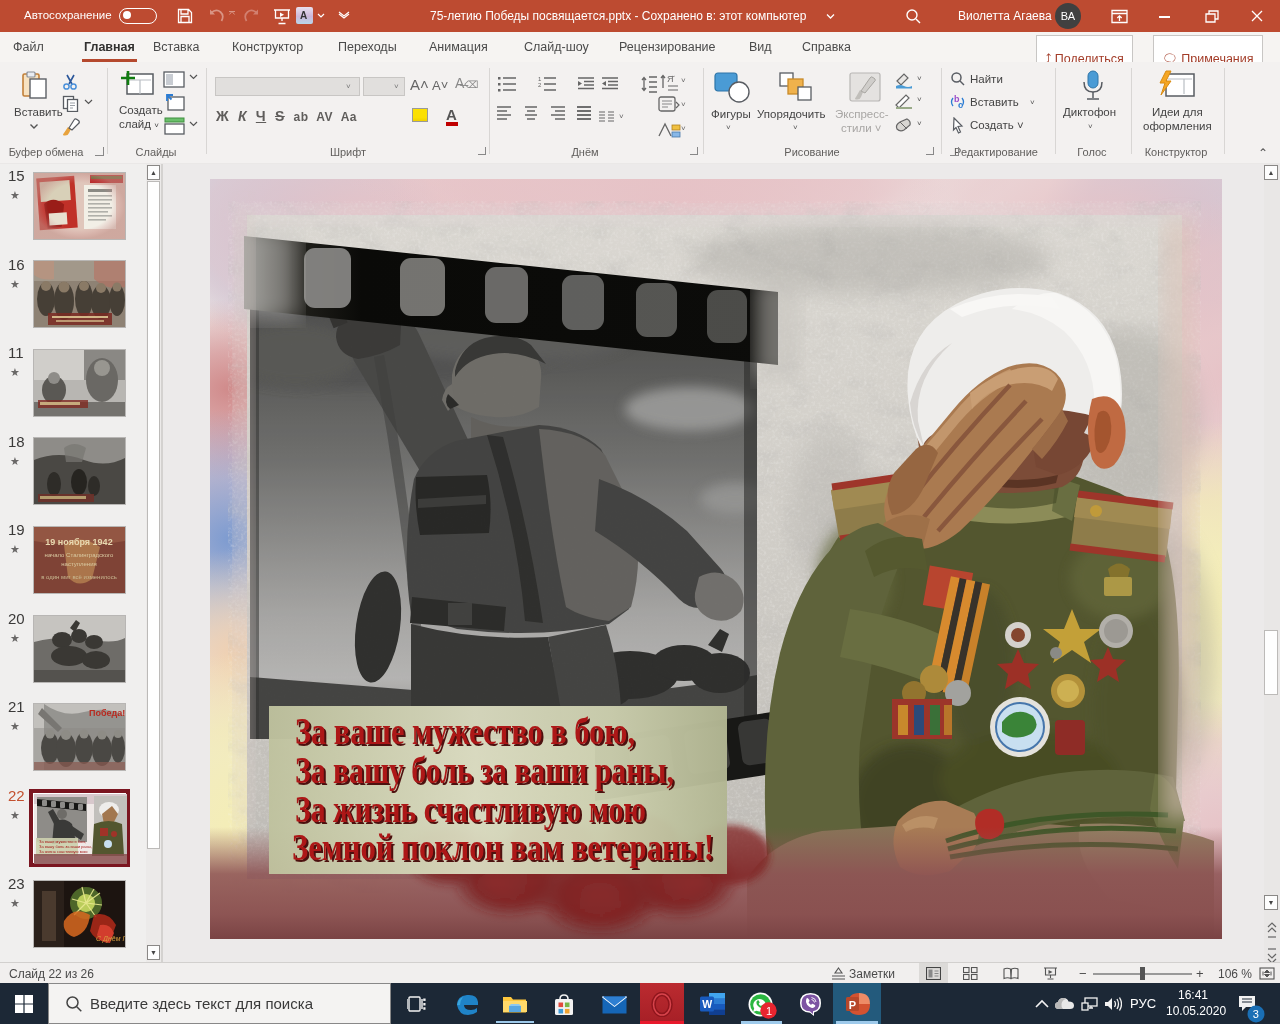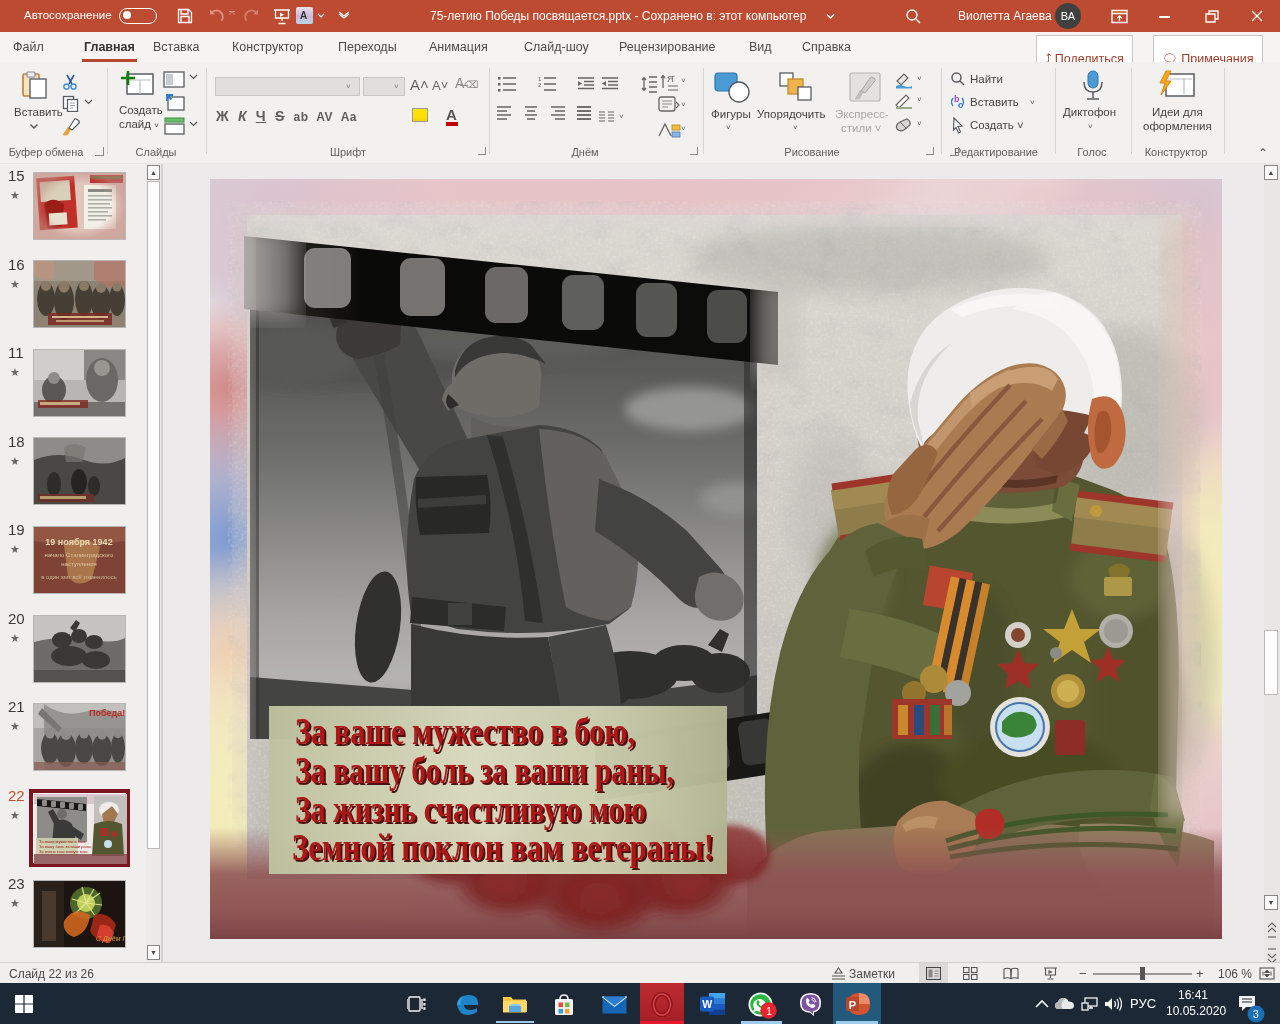--- a/index.html
+++ b/index.html
@@ -987,20 +987,27 @@
   <svg class="abs" style="left:1259px;top:3px" width="16" height="15" viewBox="0 0 16 15">
         <rect x="1" y="2" width="14" height="11" fill="none" stroke="#555" stroke-width="1.1"></rect>
         <path d="M8 4 l2.5 2.5 h-5 z M8 11 l2.5 -2.5 h-5 z M4 5.5 v4 M12 5.5 v4" stroke="#555" stroke-width="1" fill="#555"></path>
       </svg>
 </div>
 
 <div id="taskbar">
   <svg class="abs" style="left:15px;top:12px" width="18" height="18" viewBox="0 0 18 18">
         <path d="M0 0 h8.4 v8.4 h-8.4 z M9.6 0 h8.4 v8.4 h-8.4 z M0 9.6 h8.4 v8.4 h-8.4 z M9.6 9.6 h8.4 v8.4 h-8.4 z" fill="#fff"></path>
       </svg>
+  <div id="searchbox">
+    <svg class="abs" style="left:16px;top:11px" width="18" height="18" viewBox="0 0 18 18">
+          <circle cx="7.5" cy="7.5" r="5.5" stroke="#444" fill="none" stroke-width="1.5"></circle>
+          <path d="M11.8 11.8 l4.5 4.5" stroke="#444" stroke-width="1.5"></path>
+        </svg>
+    <span class="abs" style="left:41px;top:11px;font-size:15px;color:#3a3a3a;">Введите здесь текст для поиска</span>
+  </div>
 
   <svg class="abs" style="left:407px;top:12px" width="19" height="18" viewBox="0 0 19 18">
     <rect x="2" y="2" width="11" height="14" rx="1" fill="none" stroke="#f2f2f2" stroke-width="1.4"></rect>
     <path d="M0 4 v10 M15 4 v10" stroke="#f2f2f2" stroke-width="1.4"></path>
     <rect x="16.2" y="3.5" width="2.4" height="2.4" fill="#f2f2f2"></rect>
         <path d="M17.4 8 v8" stroke="#f2f2f2" stroke-width="2.2" stroke-dasharray="2.6 1.6"></path>
   </svg>
 
   <svg class="abs" style="left:455px;top:9px" width="25" height="25" viewBox="0 0 25 25">
     <path d="M2 13 Q2 4 12 3 Q22 2 23 10 L23 13 L9 13 Q9 18 16 18 Q20 18 22 16 L22 20 Q18 23 13 23 Q4 23 2 13 Z" fill="#1f83c7"></path>

